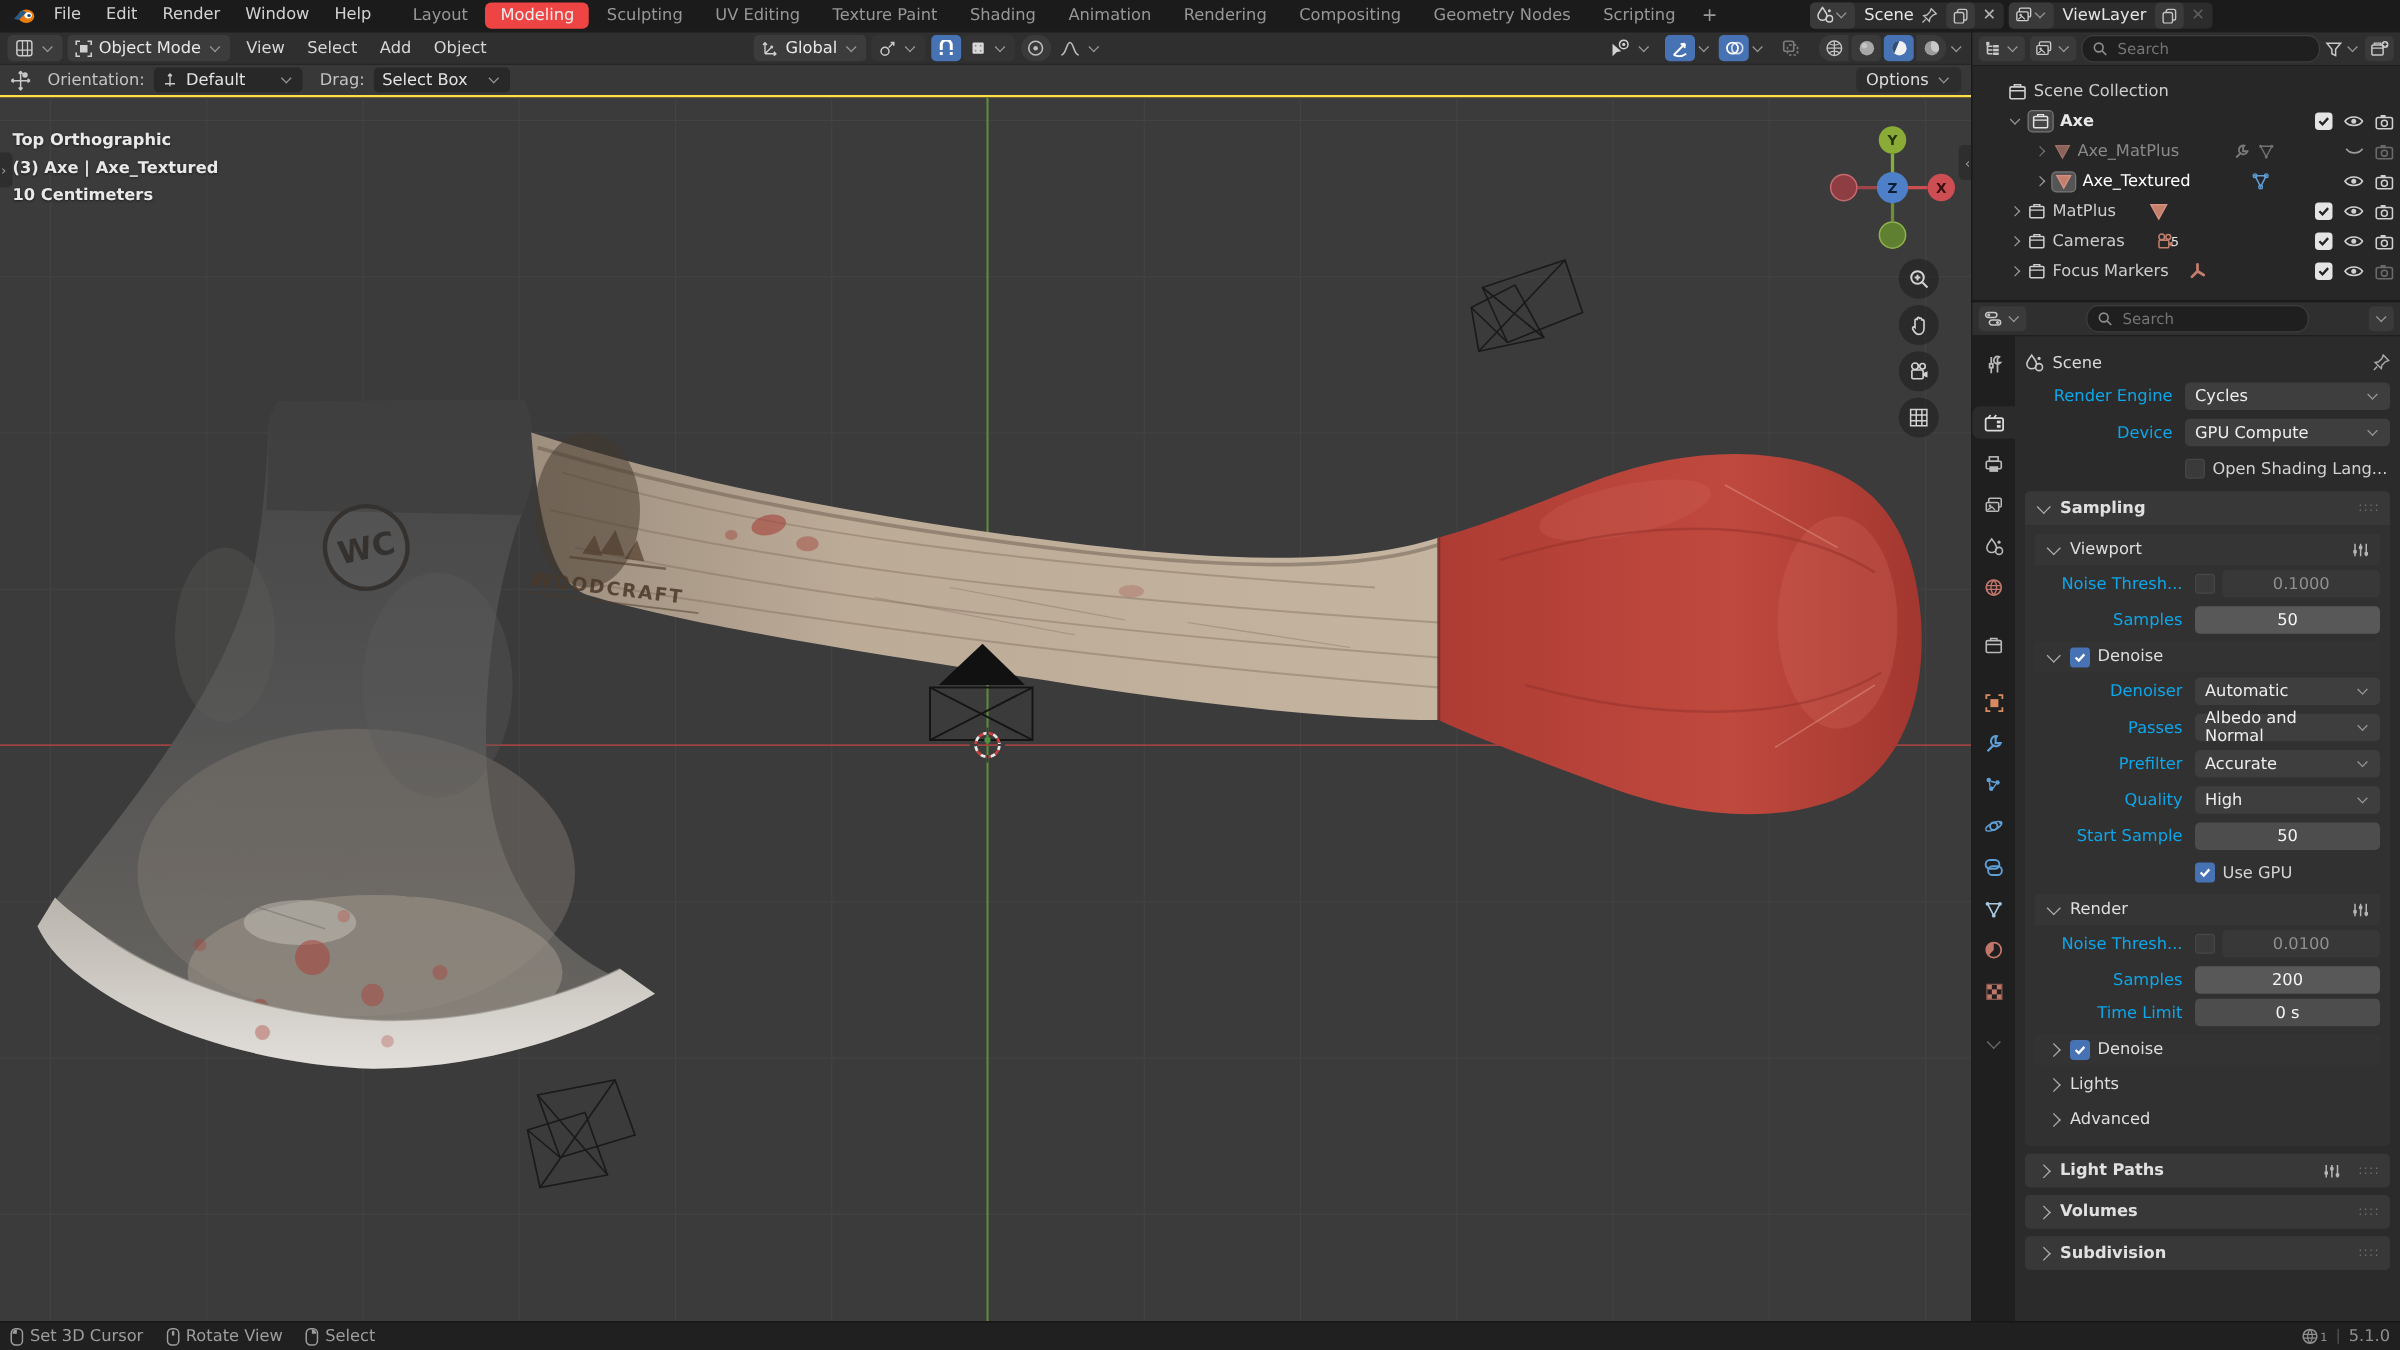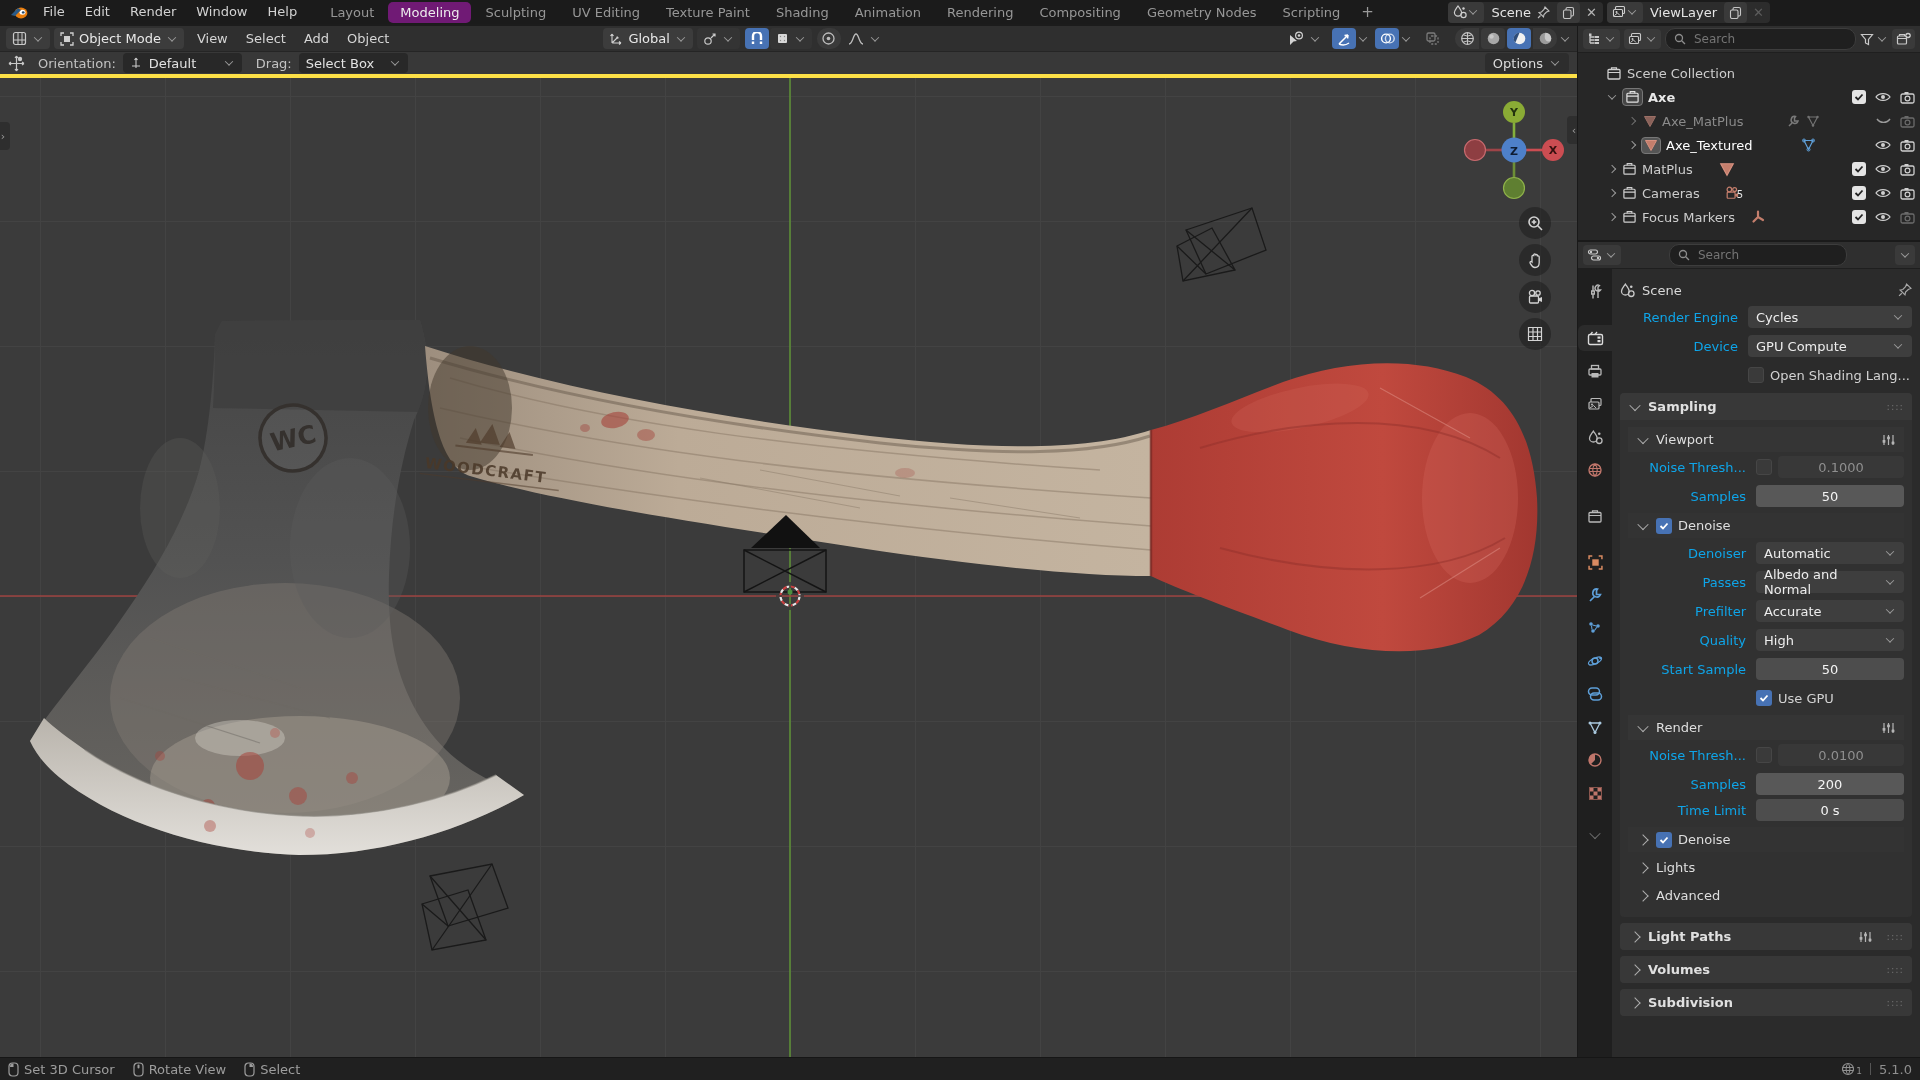--- a/index.html
+++ b/index.html
@@ -11,37 +11,37 @@
   .chev{display:inline-block;width:7px;height:7px;border-right:1.7px solid #aeaeae;border-bottom:1.7px solid #aeaeae;transform:rotate(45deg) translate(-1px,-1px);margin:0 3px;flex:none;}
   .chev.r{transform:rotate(-45deg);}
   .chev.sm{width:5px;height:5px;border-color:#999;}
   .chev.dim{border-color:#6e6e6e;}
 
   
   #topbar{left:0;top:0;width:1920px;height:24px;background:#1b1b1b;display:flex;align-items:center;padding-left:6px;box-sizing:border-box;}
   .menu-item{padding:0 10px;color:#d2d2d2;line-height:26px;cursor:default;}
   .ws-tabs{display:flex;align-items:center;margin-left:10px;height:26px;}
   .ws-tab{padding:3px 12px;color:#979797;border-radius:5px;margin:0 1px;line-height:15px;}
-  .ws-tab.active{background:#701a75;color:#ededed;}
+  .ws-tab.active{background:#ef4444;color:#ededed;}
   .ws-add{color:#9a9a9a;padding:0 8px;font-size:15px;}
   .tb-right{margin-left:auto;display:flex;align-items:center;gap:4px;padding-right:150px;}
   .tb-group{display:flex;align-items:center;background:#2c2c2c;border-radius:4px;height:21px;}
   .tb-btn{display:flex;align-items:center;padding:0 5px;height:21px;background:#3a3a3a;border-radius:4px;}
   .tb-field{display:flex;align-items:center;gap:6px;padding:0 7px;color:#e4e4e4;}
   .tb-x{color:#b5b5b5;font-size:13px;padding:0 6px;}
   .tb-x.dim{color:#5c5c5c;}
 
   
   #vp-header{left:0;top:26px;width:1577px;height:26px;background:#2f2f2f;display:flex;align-items:center;padding:0 6px;box-sizing:border-box;border-bottom:1px solid #252525;}
   .hbtn{display:flex;align-items:center;height:21px;background:#3c3c3c;border-radius:4px;padding:0 6px;gap:5px;margin-right:4px;}
   .hmenu{padding:0 9px;color:#d6d6d6;}
   .hicon{display:flex;align-items:center;justify-content:center;width:24px;height:21px;border-radius:4px;margin:0 1px;}
   .hicon.on{background:#4772b4;}
   .hicon.off{opacity:.45;}
-  #tool-bar{left:0;top:52px;width:1577px;height:26px;background:#383838;display:flex;align-items:center;padding:0 8px;box-sizing:border-box;border-bottom:4px solid #fde047;}
+  #tool-bar{left:0;top:52px;width:1577px;height:26px;background:#383838;display:flex;align-items:center;padding:0 8px;box-sizing:border-box;border-bottom:2px solid #fde047;}
   .tlabel{color:#c3c3c3;margin:0 7px;}
   .tdd{display:flex;align-items:center;background:#282828;border-radius:4px;height:20px;padding:0 7px;gap:7px;color:#e2e2e2;}
   .opt-btn{margin-left:auto;display:flex;align-items:center;background:#2d2d2d;border-radius:4px;height:20px;padding:0 8px;gap:6px;color:#dcdcdc;}
 
   
   #canvas{left:0;top:78px;width:1577px;height:979px;background-color:#3b3b3b;
     background-image:linear-gradient(#434343 1px,transparent 1px),linear-gradient(90deg,#434343 1px,transparent 1px);
     background-size:125px 125px,125px 125px;background-position:0 18px,40px 0;overflow:hidden;}
   #vp-text{left:10px;top:24px;line-height:22px;color:#dcdcdc;text-shadow:0 1px 2px rgba(0,0,0,.5);}
   #vp-text .b{font-weight:bold;color:#e9e9e9;}
@@ -429,20 +429,25 @@
         <path d="M744,472 L826,514 M826,472 L744,514"></path>
       </g>
       <circle cx="790" cy="514" r="2.5" fill="#4c9141"></circle>
       <g>
         <circle cx="790" cy="518" r="9.5" fill="none" stroke="#e8e8e8" stroke-width="2.2" stroke-dasharray="4.1 4.1"></circle>
         <circle cx="790" cy="518" r="9.5" fill="none" stroke="#c94040" stroke-width="2.2" stroke-dasharray="4.1 4.1" stroke-dashoffset="4.1"></circle>
         <path d="M790,504 L790,510 M790,526 L790,532 M776,518 L782,518 M798,518 L804,518" stroke="#3a3a3a" stroke-width="1.6"></path>
       </g>
     </svg>
 
+    <div id="vp-text" class="abs">
+      <div class="b">Top Orthographic</div>
+      <div class="b">(3) Axe | Axe_Textured</div>
+      <div class="b">10 Centimeters</div>
+    </div>
 
     <div class="edge-tab abs" style="left:-4px;top:44px;">›</div>
     <div class="edge-tab abs" style="left:1567px;top:38px;">‹</div>
 
     <svg class="abs" style="left:1454px;top:16px;" width="120" height="120" viewBox="0 0 120 120">
       <line x1="60" y1="29" x2="60" y2="45" stroke="#84b03c" stroke-width="2.6"></line>
       <line x1="60" y1="67" x2="60" y2="83" stroke="#6d8f36" stroke-width="2.6"></line>
       <line x1="71" y1="56" x2="88" y2="56" stroke="#cc4d52" stroke-width="2.6"></line>
       <line x1="32" y1="56" x2="49" y2="56" stroke="#9e4448" stroke-width="2.6"></line>
       <circle cx="60" cy="18" r="11" fill="#8aab35"></circle>

